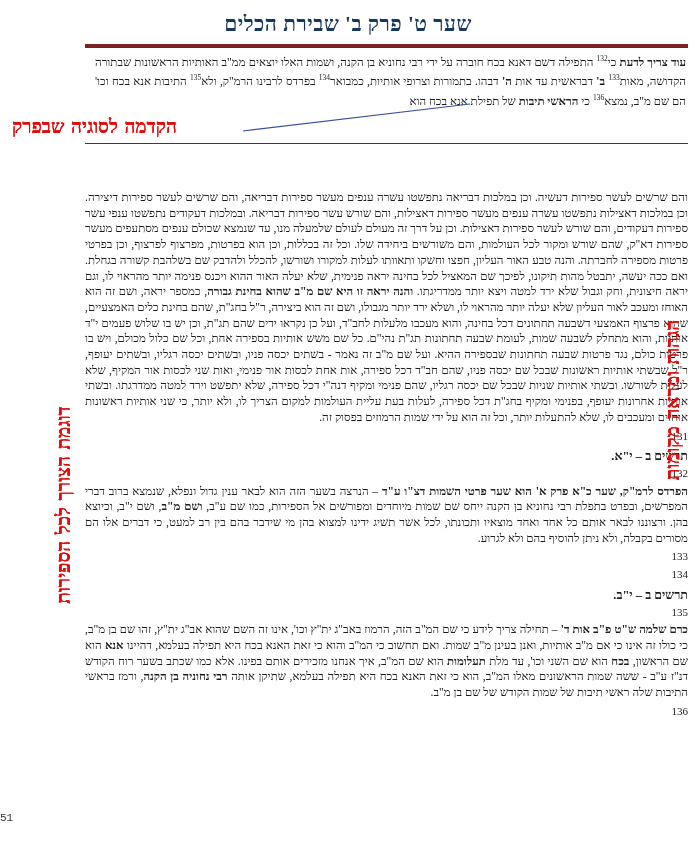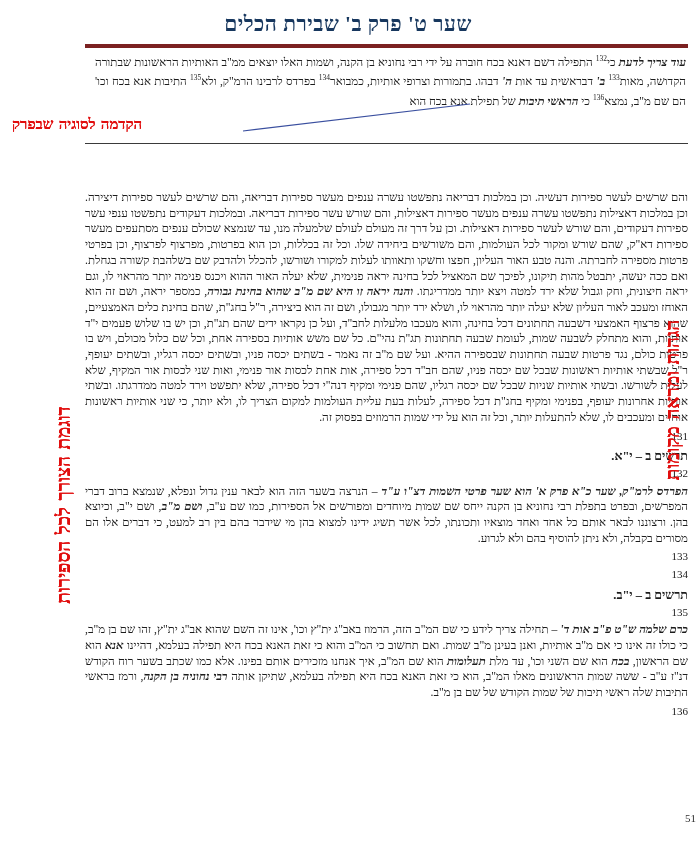--- a/index.html
+++ b/index.html
@@ -9,42 +9,42 @@
   .title{position:absolute;top:12px;left:0;right:0;text-align:center;
          font-weight:bold;font-size:21px;color:#17375E;letter-spacing:.5px;}
   .rule-maroon{position:absolute;left:85px;width:603px;top:44px;height:4px;background:#7B2121;}
   .rule-thin{position:absolute;left:85px;width:603px;top:143px;height:1px;background:#3a3a3a;}
 
   .excerpt{position:absolute;left:95px;top:53px;width:591px;direction:rtl;
            text-align:justify;font-size:11.6px;line-height:19.4px;color:#1c1c1c;}
   .excerpt sup{font-size:7.5px;line-height:0;}
 
   .anno-top{position:absolute;left:12px;top:115px;direction:rtl;white-space:nowrap;
-            color:#E10E0E;font-weight:bold;font-size:15px;
+            color:#E10E0E;font-weight:bold;font-size:19px;
             font-family:"DejaVu Serif",serif;text-shadow:0 0 .4px #E10E0E;}
 
   .vert{position:absolute;direction:rtl;white-space:nowrap;text-align:center;
         color:#E10E0E;font-weight:bold;font-size:19px;height:24px;line-height:24px;
         font-family:"DejaVu Serif",serif;text-shadow:0 0 .4px #E10E0E;}
   .vert-right{width:290px;left:527px;top:388px;transform:rotate(-90deg);}
   .vert-left{width:390px;left:-132px;top:493px;transform:rotate(-90deg);}
 
   .col{position:absolute;left:85px;top:150px;width:603px;direction:rtl;
        text-align:justify;font-size:11.6px;line-height:15.7px;color:#1c1c1c;margin-top:40px;}
   .col .body{margin:0 0 3px 0;}
   .col .heading{font-weight:bold;font-size:12.5px;margin:5px 0 0 0;text-align:right;}
   .col .marker{font-size:11px;color:#222;text-align:right;padding-left:62px;
                direction:ltr;margin:1px 0 2px 0;text-align:right;}
-  .b{font-weight:bold;font-style:italic;}
+  .b{font-weight:bold;}
   .u{}
 
   .arrow-svg{position:absolute;left:0;top:0;pointer-events:none;}
 
-  .pagenum{position:absolute;top:812px;left:0;right:0;text-align:right;
-           font-family:Liberation Serif, serif;font-size:11px;color:#333;}
+  .pagenum{position:absolute;top:812px;left:0;right:0;text-align:left;
+           font-family:Liberation Mono, monospace;font-size:11px;color:#333;}
 </style>
 </head>
 <body>
 
 <div id="page">
 
   <div class="title">שער ט' פרק ב' שבירת הכלים</div>
   <div class="rule-maroon"></div>
 
   <div class="excerpt"><span class="b">עוד צריך לדעת</span><span> כי</span><sup>132</sup><span> התפילה דשם דאנא בכח חוברה על ידי רבי נחוניא בן הקנה, ושמות האלו יוצאים ממ"ב האותיות הראשונות שבתורה הקדושה, מאות</span><sup>133</sup><span> </span><span class="b">ב'</span><span> </span><span class="u">דב</span><span>ראשית עד אות </span><span class="b">ה'</span><span> </span><span class="u">דבה</span><span>ו. בתמורות וצרופי אותיות, כמבואר</span><sup>134</sup><span> בפרדס לרבינו הרמ"ק, ולא</span><sup>135</sup><span> התיבות אנא בכח וכו' הם שם מ"ב, נמצא</span><sup>136</sup><span> כי </span><span class="b">הראשי תיבות</span><span> של תפילת אנא בכח הוא</span></div>

